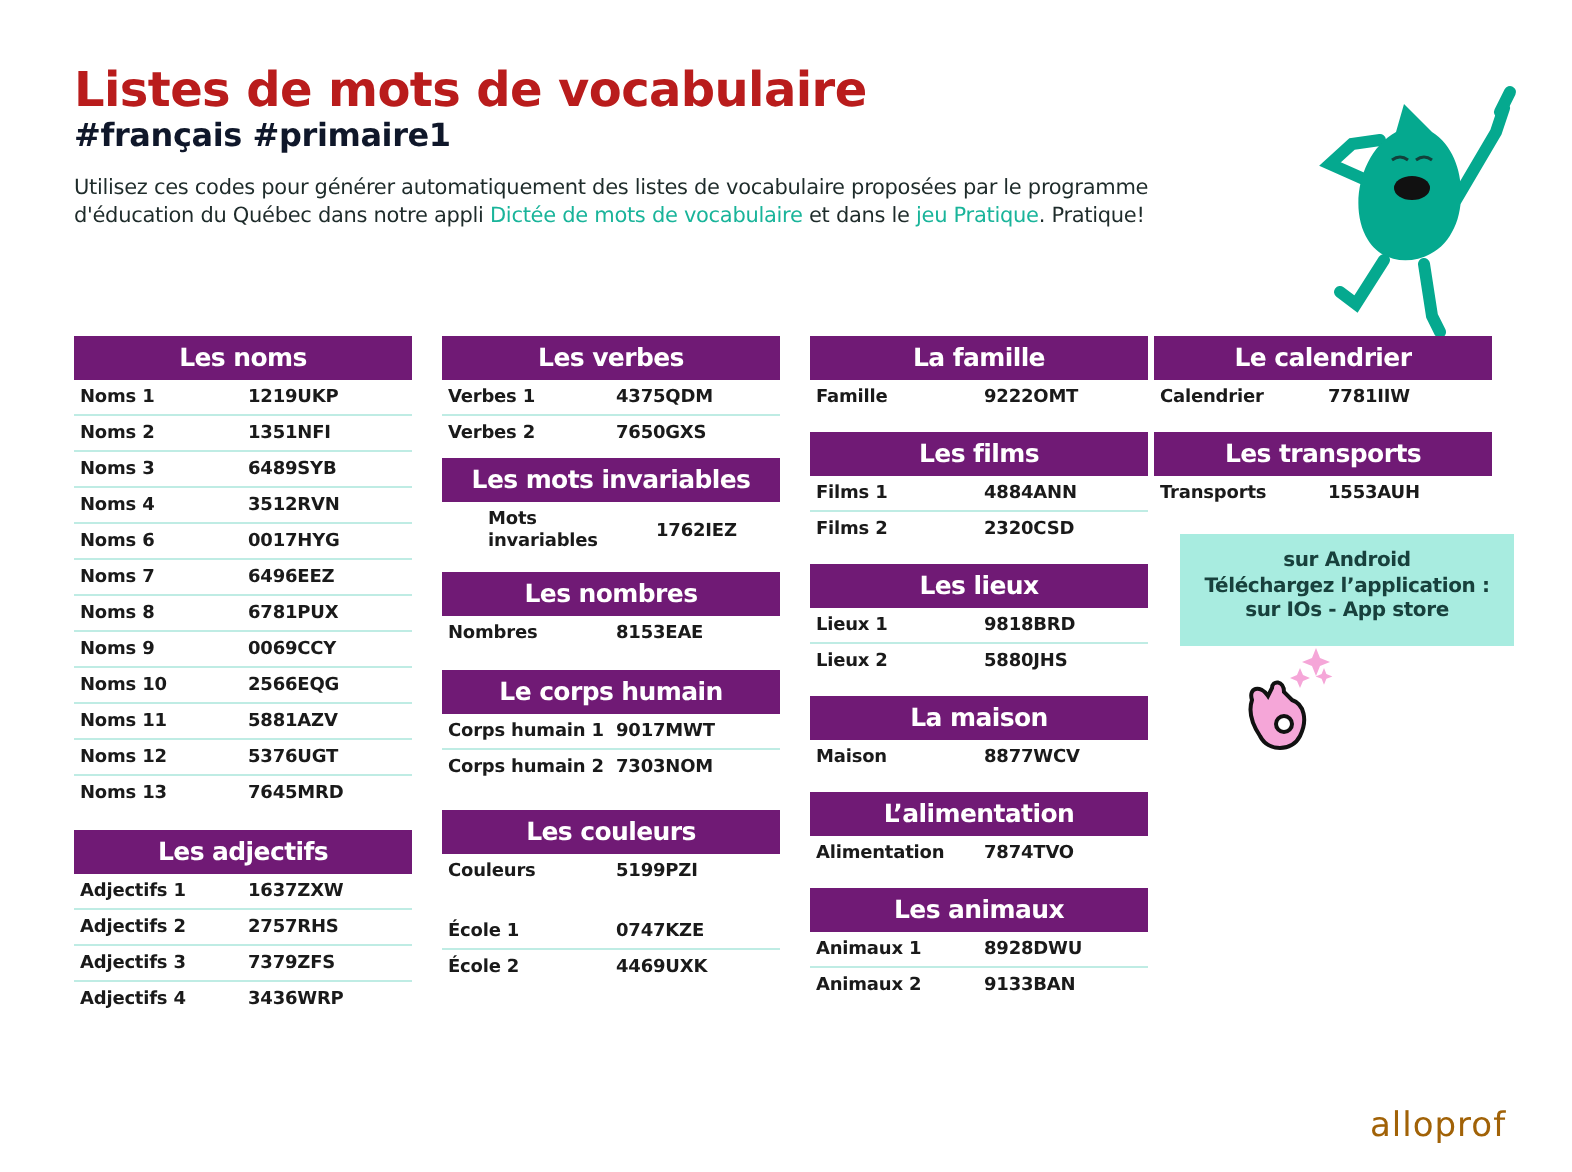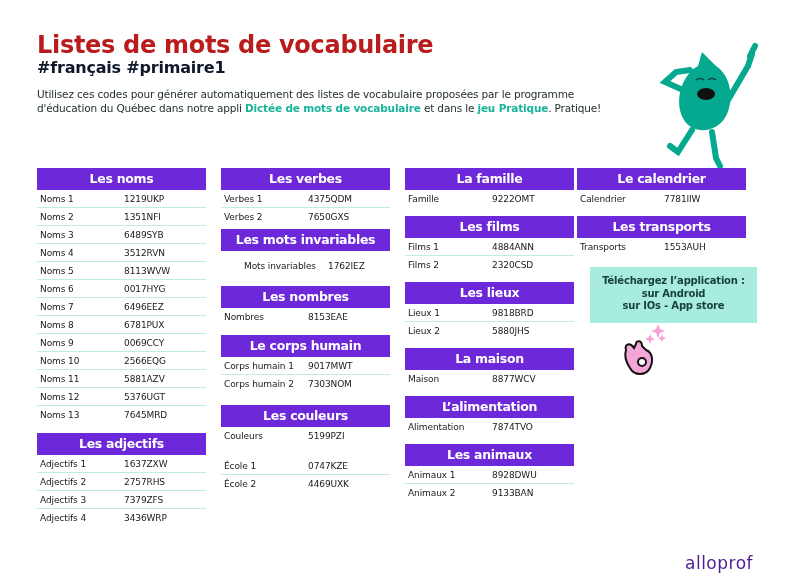--- a/index.html
+++ b/index.html
@@ -2,42 +2,42 @@
 <html><head>
 <meta charset="utf-8">
 <style>
   * { margin:0; padding:0; box-sizing:border-box; }
   html, body { width:786px; height:586px; background:#ffffff; overflow:hidden; }
   body { font-family: "DejaVu Sans", sans-serif; color:#1a1a1a; position:relative; }
 
   .title { position:absolute; left:37px; top:31px; font-size:24px; font-weight:bold; color:#b91c1c; letter-spacing:-0.3px; line-height:28px; }
   .hashtags { position:absolute; left:37px; top:58px; font-size:16px; font-weight:bold; color:#0f172a; line-height:20px; letter-spacing:-0.2px; }
   .intro { position:absolute; left:37px; top:87px; width:600px; font-size:10.5px; line-height:14px; color:#1e2b2a; letter-spacing:-0.15px; }
-  .intro .link { color:#19b49a;font-weight:bold; }
+  .intro .link { color:#19b49a; }
 
   .col { position:absolute; top:168px; width:169px; }
   .col1 { left:37px; }
   .col2 { left:221px; }
   .col3 { left:405px; }
   .col4 { left:577px; }
 
   .section { margin-bottom:0; }
-  .sec-head { background:#6d28d9; color:#ffffff; font-weight:bold; font-size:12.5px; height:22px; line-height:22px; text-align:center; letter-spacing:-0.3px; }
-  .row { display:flex; align-items:center; height:18px; font-size:9px; font-weight:normal; border-bottom:1.5px solid #bfece4; padding-left:3px; letter-spacing:-0.1px;justify-content:flex-end; }
+  .sec-head { background:#701a75; color:#ffffff; font-weight:bold; font-size:12.5px; height:22px; line-height:22px; text-align:center; letter-spacing:-0.3px; }
+  .row { display:flex; align-items:center; height:18px; font-size:9px; font-weight:bold; border-bottom:1.5px solid #bfece4; padding-left:3px; letter-spacing:-0.1px;justify-content:flex-end; }
   .row:last-child { border-bottom:none; }
   .row .lbl { width:84px; }
   .row .code { flex:1; }
   .row.tall { height:30px; line-height:11px;margin-left:20px; }
   .gap { height:9px; }
 
   .download-box { position:absolute; left:590px; top:267px; width:167px; height:56px; background:#a8ece0; color:#18413d; font-size:10px; font-weight:bold; text-align:center; line-height:12.5px; padding-top:8px; letter-spacing:-0.2px; }
 
   .mascot { position:absolute; left:640px; top:40px; width:130px; height:130px; }
   .okhand { position:absolute; left:620px; top:320px; width:50px; height:60px; }
-  .logo { position:absolute; left:685px; top:553px; font-size:17px; color:#4c1d95; font-weight:normal; letter-spacing:0.5px; }
+  .logo { position:absolute; left:685px; top:553px; font-size:17px; color:#a16207; font-weight:normal; letter-spacing:0.5px; }
 </style>
 </head>
 <body>
 
 <div class="title">Listes de mots de vocabulaire</div>
 <div class="hashtags">#français #primaire1</div>
 <div class="intro"><span>Utilisez ces codes pour générer automatiquement des listes de vocabulaire proposées par le programme d'éducation du Québec dans notre appli </span><span class="link">Dictée de mots de vocabulaire</span><span> et dans le </span><span class="link">jeu Pratique</span><span>. Pratique!</span></div>
 
 <svg class="mascot" viewBox="0 0 130 130">
   <g stroke="#05a98f" stroke-width="6" stroke-linecap="round" fill="none">
@@ -65,24 +65,20 @@
       </div>
     <div class="row">
         <span class="lbl">Noms 3</span>
         <span class="code">6489SYB</span>
       </div>
     <div class="row">
         <span class="lbl">Noms 4</span>
         <span class="code">3512RVN</span>
       </div>
     <div class="row">
-        <span class="lbl">Noms 5</span>
-        <span class="code">8113WVW</span>
-      </div>
-    <div class="row">
         <span class="lbl">Noms 6</span>
         <span class="code">0017HYG</span>
       </div>
     <div class="row">
         <span class="lbl">Noms 7</span>
         <span class="code">6496EEZ</span>
       </div>
     <div class="row">
         <span class="lbl">Noms 8</span>
         <span class="code">6781PUX</span>
@@ -265,22 +261,22 @@
   <div class="section">
     <div class="sec-head">Les transports</div>
     <div class="row">
         <span class="lbl">Transports</span>
         <span class="code">1553AUH</span>
       </div>
   </div>
 </div>
 
 <div class="download-box">
+  <div>sur Android</div>
   <div>Téléchargez l’application :</div>
-  <div>sur Android</div>
   <div>sur IOs - App store</div>
 </div>
 
 <svg class="okhand" viewBox="0 0 50 60">
   <g fill="#f5a6d8">
     <path d="M38 4 l2 5 l5 2 l-5 2 l-2 5 l-2 -5 l-5 -2 l5 -2 z"></path>
     <path d="M30 14 l1.5 3.5 l3.5 1.5 l-3.5 1.5 l-1.5 3.5 l-1.5 -3.5 l-3.5 -1.5 l3.5 -1.5 z"></path>
     <path d="M42 14 l1.2 3 l3 1.2 l-3 1.2 l-1.2 3 l-1.2 -3 l-3 -1.2 l3 -1.2 z"></path>
   </g>
   <path d="M6 30 C4 24 10 22 14 28 L16 24 C16 20 22 20 22 26 L26 30 C32 32 34 40 30 48 C26 56 14 56 10 48 C6 42 4 36 6 30 Z" fill="#f5a6d8" stroke="#111" stroke-width="2"></path>

